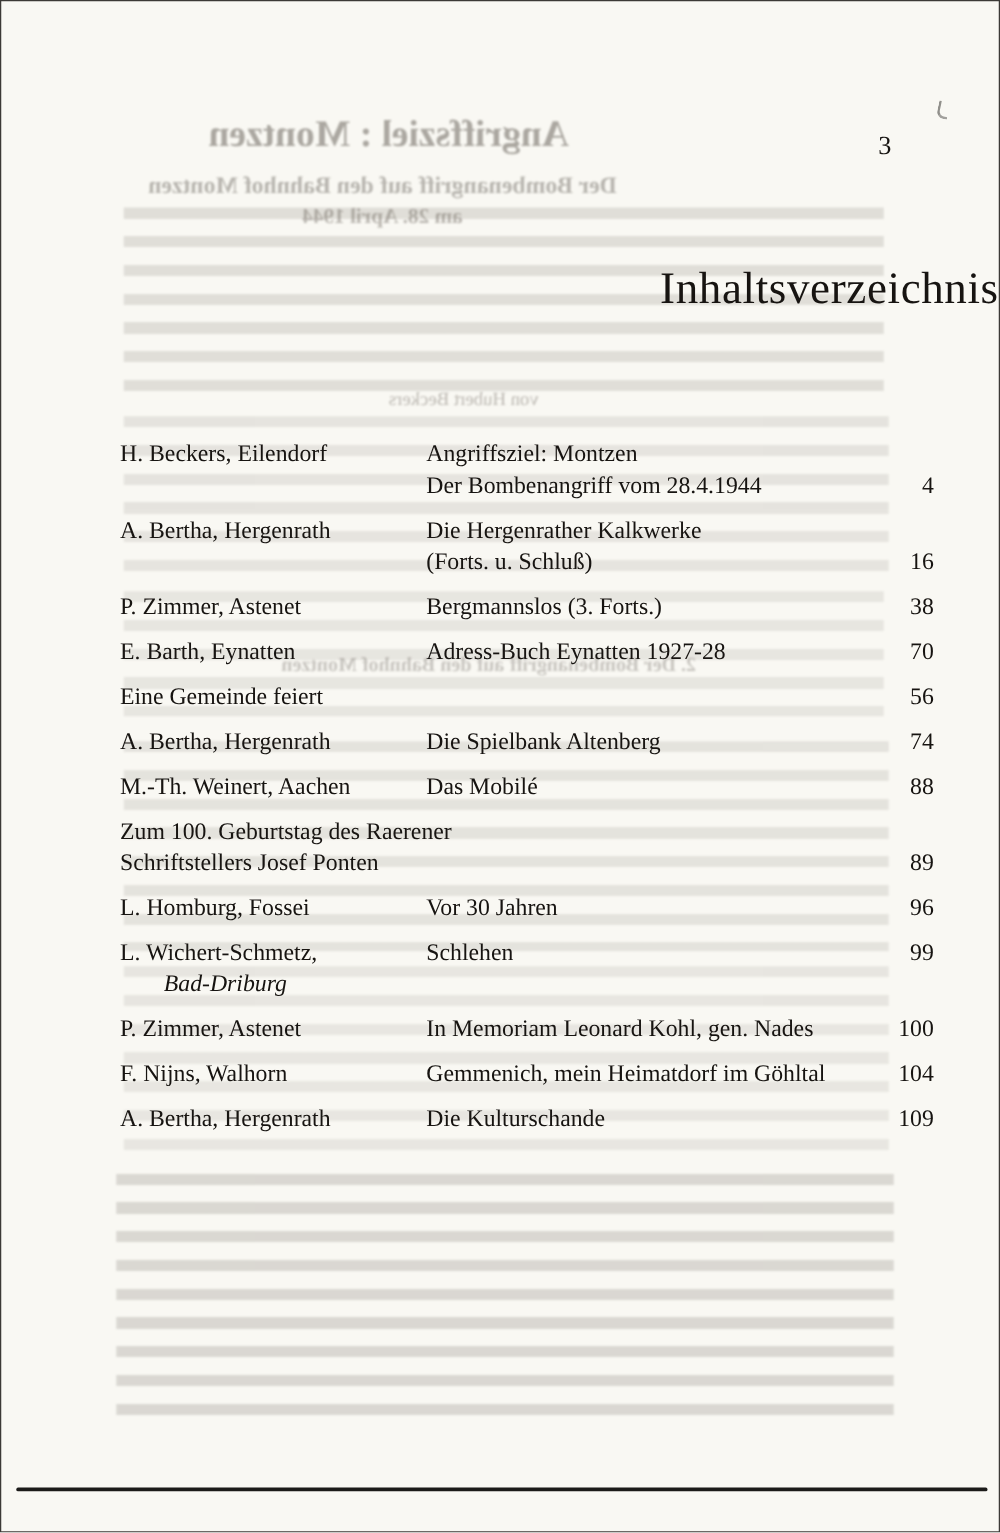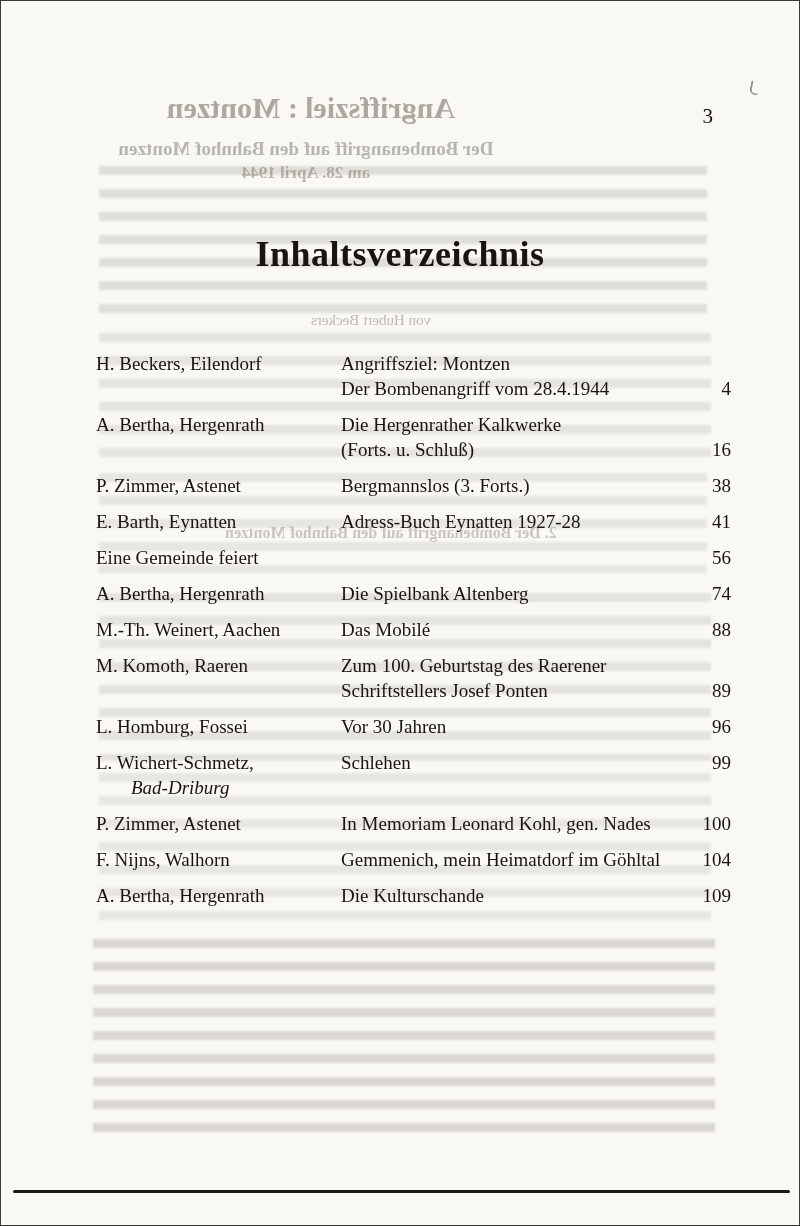--- a/index.html
+++ b/index.html
@@ -78,34 +78,34 @@
   
   .page-number {
     position: absolute;
     top: 103px;
     right: 86px;
     font-size: 21px;
     z-index: 3;
   }
   .page-title {
     position: absolute;
-    top: 232px;
+    top: 208px;
     left: 0;
     width: 100%;
-    text-align: center;
+    text-align: right;
     font-size: 36px;
-    font-weight: bold;
+    font-weight: normal;
     letter-spacing: 0.5px;
     z-index: 3;
   }
   .toc-list {
     position: absolute;
     top: 350px;
     left: 95px;
-    right: 68px;
+    right: 52px;
     z-index: 3;
   }
   .toc-row {
     display: flex;
     align-items: flex-start;
     margin-bottom: 11px;
     font-size: 19px;
     line-height: 25px;
   }
   .author-col {
@@ -198,21 +198,21 @@
           </div>
         </div>
       </div>
       <div class="toc-row">
         <div class="author-col">
           <div class="author-line">E. Barth, Eynatten</div>
         </div>
         <div class="title-col">
           <div class="title-line">
             <span class="title-text">Adress-Buch Eynatten 1927-28</span>
-            <span class="page-num">41</span>
+            <span class="page-num">70</span>
           </div>
         </div>
       </div>
       <div class="toc-row">
         <div class="title-col">
           <div class="title-line">
             <span class="title-text">Eine Gemeinde feiert</span>
             <span class="page-num">56</span>
           </div>
         </div>
@@ -233,23 +233,20 @@
           <div class="author-line">M.-Th. Weinert, Aachen</div>
         </div>
         <div class="title-col">
           <div class="title-line">
             <span class="title-text">Das Mobilé</span>
             <span class="page-num">88</span>
           </div>
         </div>
       </div>
       <div class="toc-row">
-        <div class="author-col">
-          <div class="author-line">M. Komoth, Raeren</div>
-        </div>
         <div class="title-col">
           <div class="title-line">
             <span class="title-text">Zum 100. Geburtstag des Raerener</span>
           </div>
           <div class="title-line">
             <span class="title-text">Schriftstellers Josef Ponten</span>
             <span class="page-num">89</span>
           </div>
         </div>
       </div>

